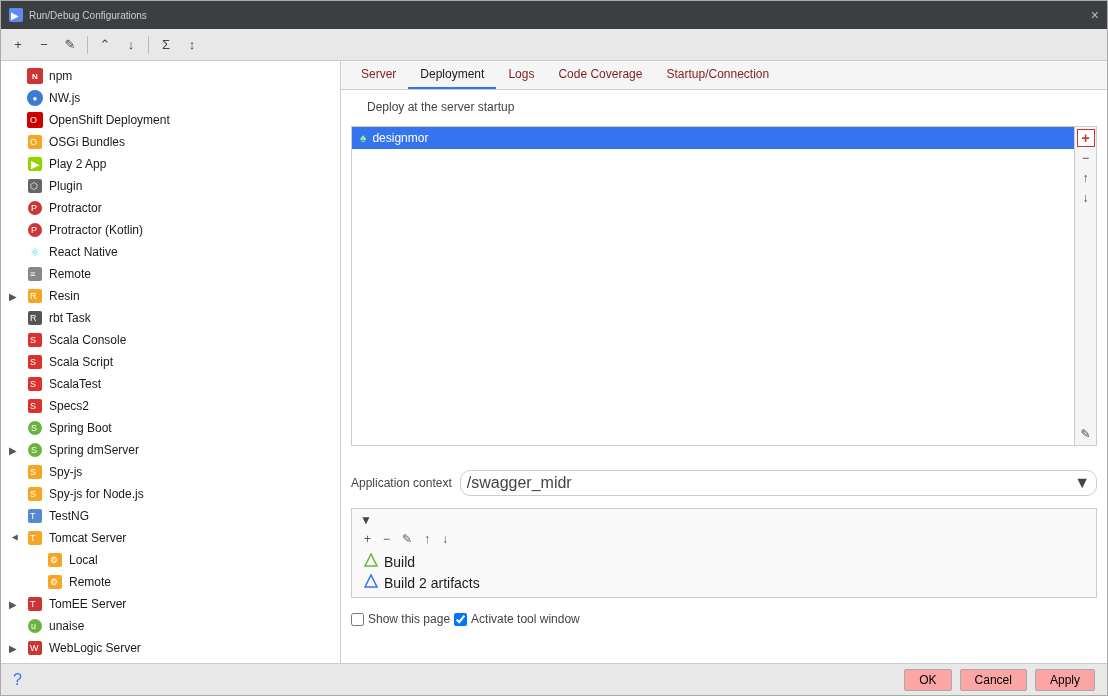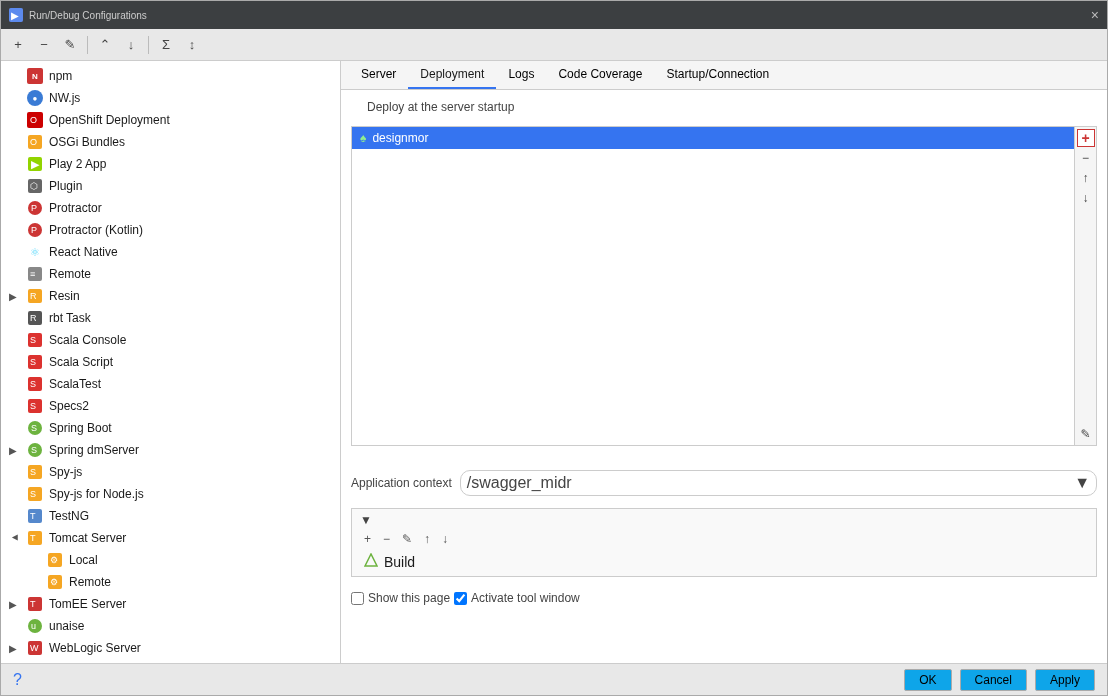--- a/index.html
+++ b/index.html
@@ -28,21 +28,21 @@
     .item-icon { width: 16px; height: 16px; display: flex; align-items: center; justify-content: center; font-size: 11px; flex-shrink: 0; }
     .icon-npm { background: #cc3534; color: white; border-radius: 2px; font-size: 8px; font-weight: bold; }
     .icon-nw { background: #3a7bd5; color: white; border-radius: 50%; font-size: 8px; }
     .icon-openshift { background: #cc0000; color: white; border-radius: 2px; }
     .icon-react { color: #61dafb; }
 
     
     .right-panel { flex: 1; background: #ffffff; display: flex; flex-direction: column; }
 
     .tabs { display: flex; border-bottom: 1px solid #ccc; background: #f5f5f5; padding: 0 8px; }
-    .tab { padding: 6px 12px; font-size: 12px; cursor: pointer; color: #000000; border-bottom: 2px solid transparent; }
+    .tab { padding: 6px 12px; font-size: 12px; cursor: pointer; color: #7f1d1d; border-bottom: 2px solid transparent; }
     .tab.active { color: #1a1a1a; border-bottom: 2px solid #3574f0; font-weight: 500; }
 
     .tab-content { flex: 1; display: flex; flex-direction: column; padding: 10px; gap: 8px; overflow: hidden; }
 
     .section-label { font-size: 12px; color: #444; margin-bottom: 4px; margin-left: 16px; }
 
     .deploy-area { border: 1px solid #ccc; background: white; flex: 1; max-height: 320px; display: flex; position: relative; }
     .deploy-list { flex: 1; overflow-y: auto; }
     .deploy-item { display: flex; align-items: center; gap: 6px; padding: 4px 8px; font-size: 12px; background: #3574f0; color: white; }
     .deploy-item-icon { color: #90ee90; font-size: 12px; }
@@ -61,21 +61,21 @@
     .bl-btn { background: none; border: none; cursor: pointer; font-size: 12px; color: #555; padding: 1px 4px; }
     .bl-item { display: flex; align-items: center; gap: 6px; font-size: 14px; padding: 2px 4px; color: #1a1a1a; }
     .bl-item-icon { color: #6db33f; font-size: 12px; }
     .bl-item-icon2 { color: #3574f0; font-size: 12px; }
 
     .bottom-row { display: flex; align-items: center; gap: 4px; margin-top: 6px; font-size: 12px; color: #444; }
     .checkbox-item { display: flex; align-items: center; gap: 4px; }
 
     
     .dialog-footer { background: #e8e8e8; border-top: 1px solid #ccc; height: 32px; display: flex; align-items: center; justify-content: flex-end; padding: 0 12px; gap: 8px; }
-    .footer-btn { padding: 3px 14px; font-size: 12px; border: 1px solid #aaa; background: #0ea5e9; cursor: pointer; border-radius: 2px; }
+    .footer-btn { padding: 3px 14px; font-size: 12px; border: 1px solid #aaa; background: #fca5a5; cursor: pointer; border-radius: 2px; }
     .footer-help { margin-right: auto; color: #3574f0; font-size: 16px; cursor: pointer; }
   </style>
 </head>
 <body>
 
 <div class="window">
 
   <div class="title-bar">
     <div class="title-bar-left">
       <div class="title-bar-icon">
@@ -413,20 +413,28 @@
             <button class="bl-btn">↓</button>
           </div>
           <div class="bl-item">
             <span class="bl-item-icon">
               <svg width="14" height="14" viewBox="0 0 14 14">
                   <polygon points="1,13 7,1 13,13" fill="none" stroke="#6db33f" stroke-width="1.5"></polygon>
                 </svg>
             </span>
             <span>Build</span>
           </div>
+          <div class="bl-item">
+            <span class="bl-item-icon2">
+              <svg width="14" height="14" viewBox="0 0 14 14">
+                  <polygon points="1,13 7,1 13,13" fill="none" stroke="#3574f0" stroke-width="1.5"></polygon>
+                </svg>
+            </span>
+            <span>Build 2 artifacts</span>
+          </div>
         </div>
 
         <div class="bottom-row">
           <label class="checkbox-item">
             <input type="checkbox" style="">
             <span>Show this page</span>
           </label>
           <label class="checkbox-item">
             <input type="checkbox" checked="" style="">
             <span>Activate tool window</span>

